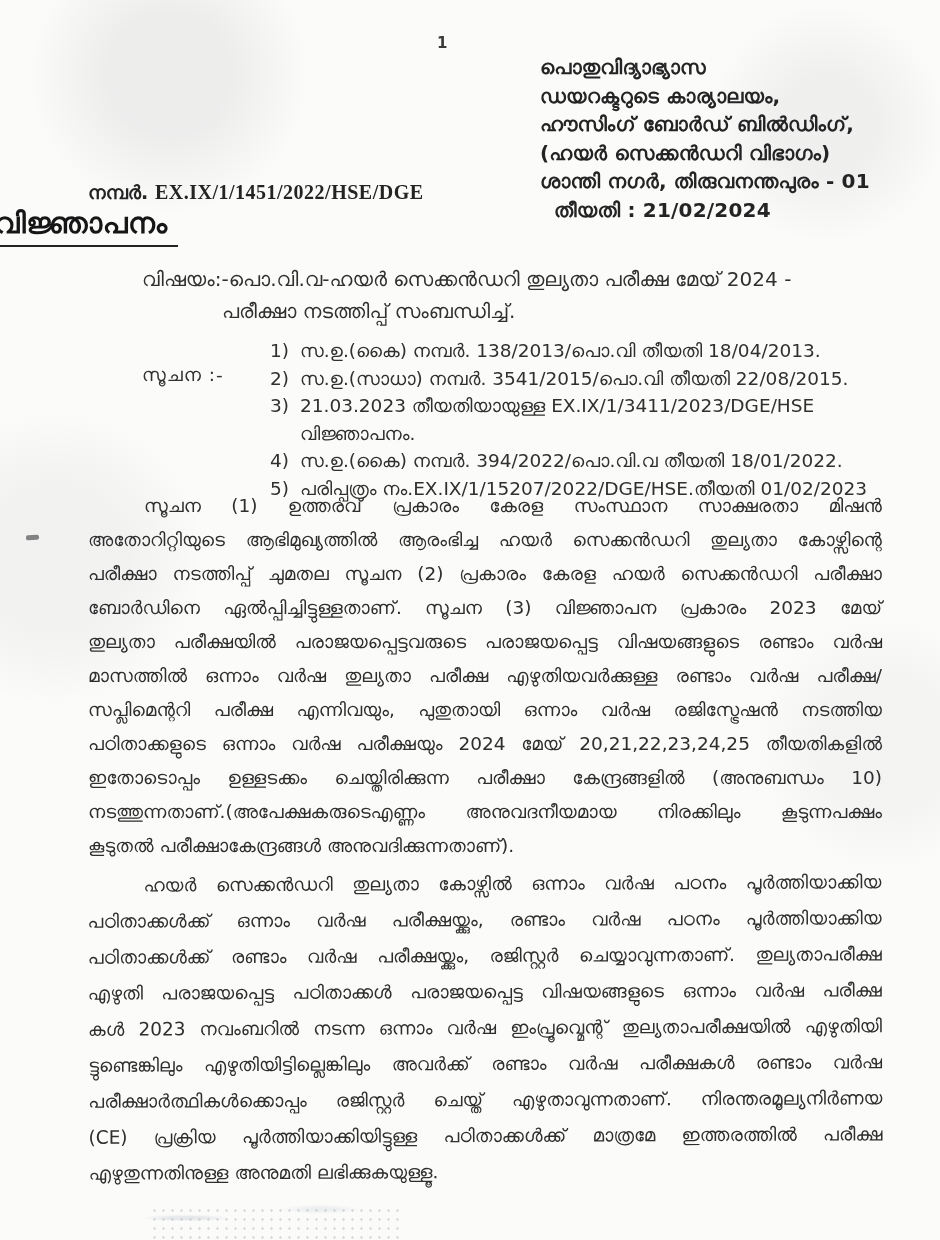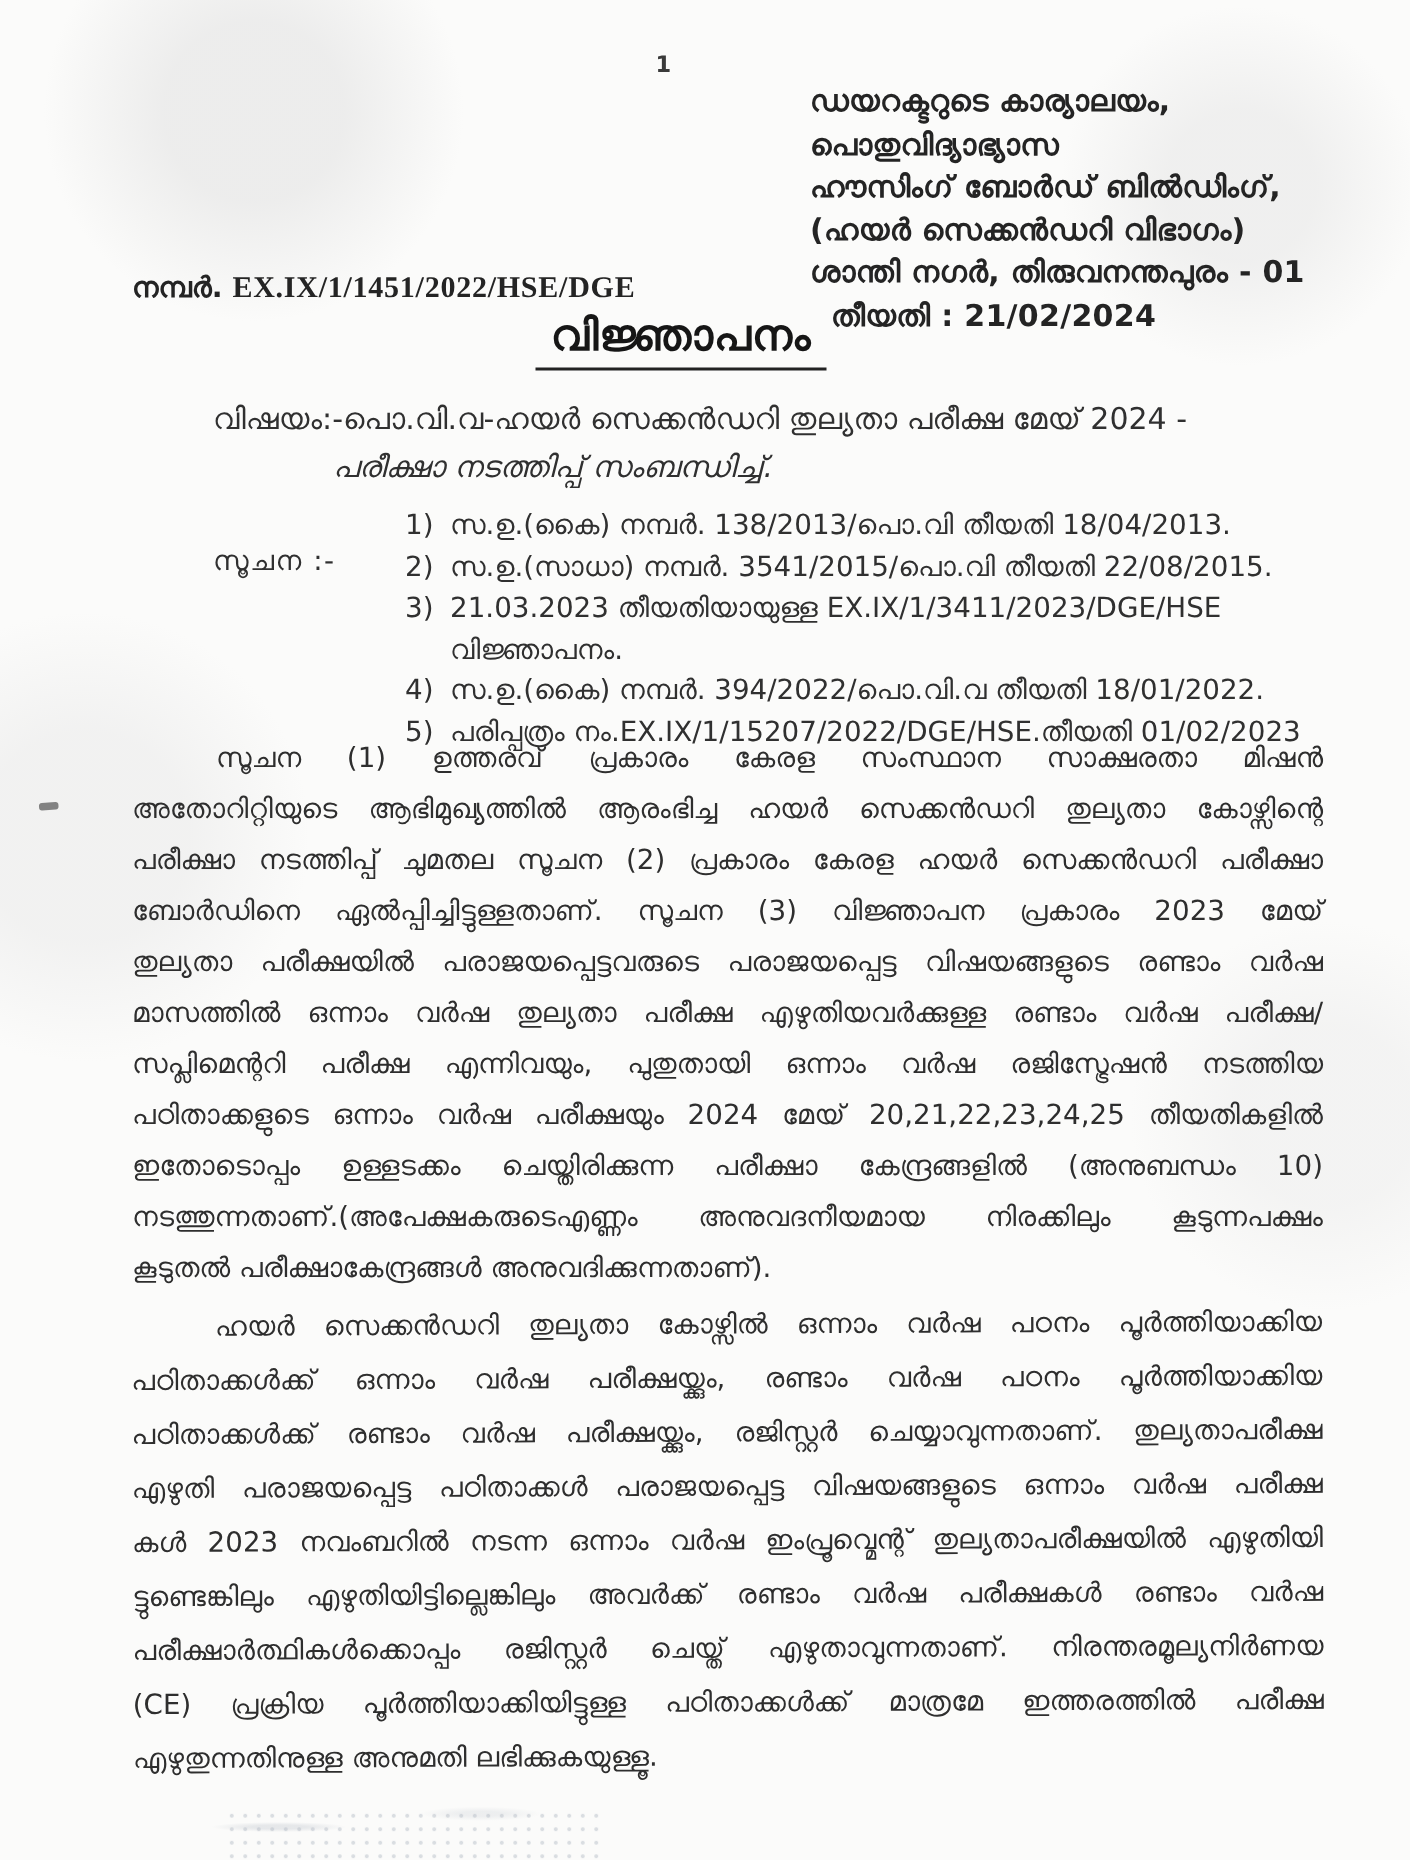--- a/index.html
+++ b/index.html
@@ -25,30 +25,30 @@
     position:absolute;left:540px;top:53px;
     font-size:20px;font-weight:700;line-height:28.5px;color:#242424;
     letter-spacing:.2px;
   }
   .letterhead .date{padding-left:14px;}
   .fileno{
     position:absolute;left:88px;top:181px;
     font-size:19px;font-weight:700;color:#242424;
   }
   .fileno .lat{font-family:"Liberation Serif",serif;font-size:20px;letter-spacing:.5px;}
-  .title-wrap{position:absolute;left:0;top:206px;width:940px;text-align:center;}
+  .title-wrap{position:absolute;left:0;top:206px;width:940px;text-align:left;}
   .title{
     display:inline-block;transform:translateX(-16px);
     font-size:29px;font-weight:700;color:#161616;
     border-bottom:2.5px solid #222;padding:0 10px 4px;
     letter-spacing:.5px;
   }
   .subject{position:absolute;left:88px;top:263px;font-size:20px;line-height:32px;color:#303030;}
   .subject .s1{padding-left:54px;}
-  .subject .s2{padding-left:134px;font-style:italic;}
+  .subject .s2{padding-left:134px;}
   .refs{position:absolute;left:88px;top:337px;width:800px;font-size:18.5px;color:#303030;}
   .refs .label{position:absolute;left:54px;top:0;letter-spacing:1px;margin-top:27px;}
   .refrow{padding-left:182px;height:27.6px;line-height:27.6px;white-space:nowrap;}
   .refrow .num{display:inline-block;width:30px;}
   .refrow.cont{padding-left:212px;}
   .para{
     position:absolute;left:88px;width:794px;
     font-size:18.5px;color:#2e2e2e;
   }
   .para1{top:489px;line-height:34px;}
@@ -75,22 +75,22 @@
   }
 </style>
 </head>
 <body>
 
 <div class="page">
 
   <div class="pageno">1</div>
 
   <div class="letterhead">
+    <div>പൊതുവിദ്യാഭ്യാസ</div>
     <div>ഡയറക്ടറുടെ കാര്യാലയം,</div>
-    <div>പൊതുവിദ്യാഭ്യാസ</div>
     <div>ഹൗസിംഗ് ബോർഡ് ബിൽഡിംഗ്,</div>
     <div>(ഹയർ സെക്കൻഡറി വിഭാഗം)</div>
     <div>ശാന്തി നഗർ, തിരുവനന്തപുരം - 01</div>
     <div class="date">തീയതി : 21/02/2024</div>
   </div>
 
   <div class="fileno">
     <span>നമ്പർ.</span>
     <span class="lat">EX.IX/1/1451/2022/HSE/DGE</span>
   </div>

